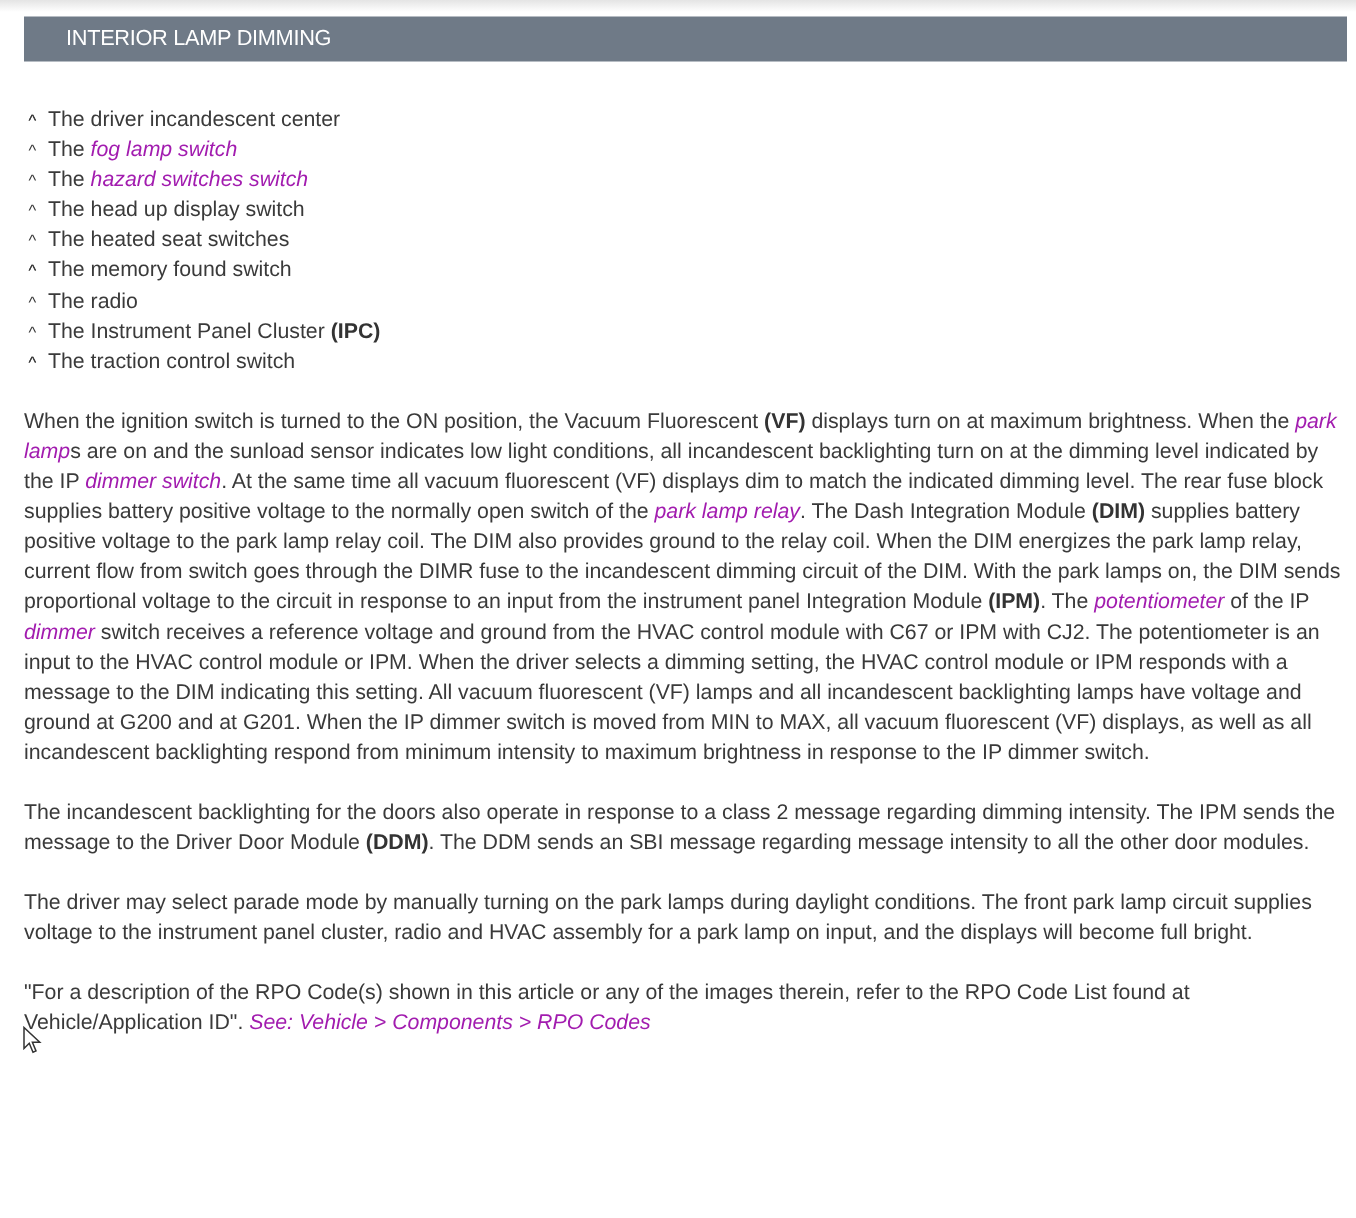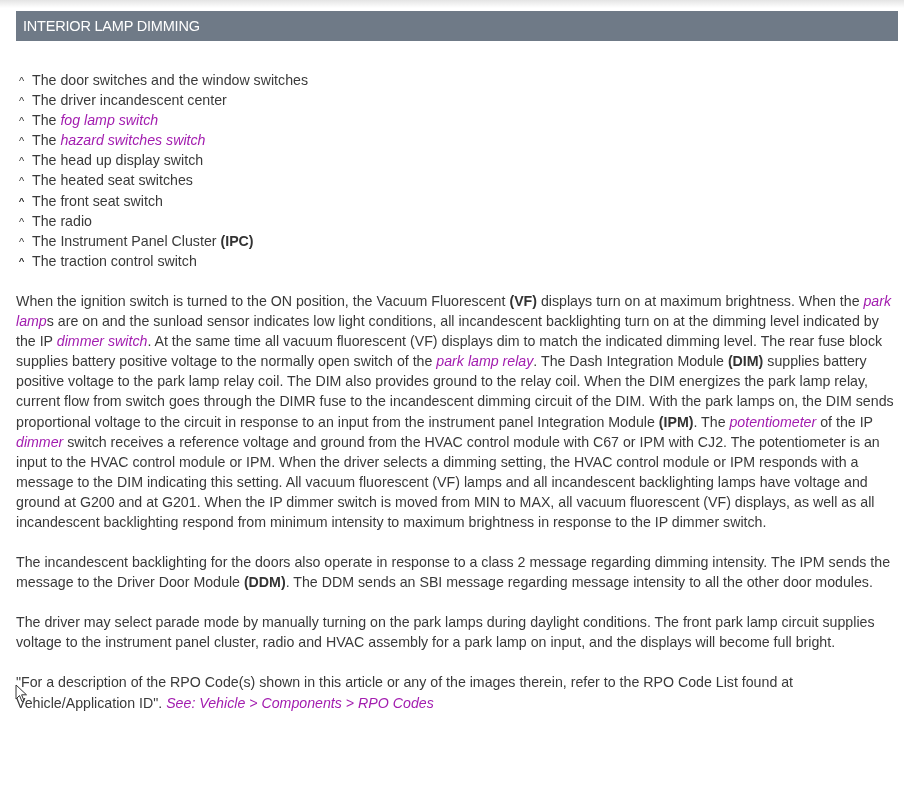--- a/index.html
+++ b/index.html
@@ -25,21 +25,21 @@
     position: absolute;
     left: 16px;
     top: 11px;
     width: 882px;
     height: 30px;
     background: #6f7a87;
     color: #ffffff;
     font-size: 14.5px;
     line-height: 30px;
     box-sizing: border-box;
-    padding-left: 7px;
+    padding-left: 28px;
     letter-spacing: -0.2px;
   }
   .content {
     position: absolute;
     left: 16px;
     top: 70px;
     width: 884px;
     font-size: 14.2px;
     line-height: 20.1px;
   }
@@ -85,28 +85,28 @@
 <div class="top-shadow"></div>
 
 <div class="section-header">
   <span>INTERIOR LAMP DIMMING</span>
 </div>
 
 <div class="content">
 
 
   <ul class="bullets">
-    <li><span class="caret">^</span><span>The door switches and the window switches</span></li>
+    <li><span class="caret">^</span></li>
     <li><span class="caret">^</span><span>The driver incandescent center</span></li>
     <li><span class="caret">^</span><span>The </span><a>fog lamp switch</a></li>
     <li><span class="caret">^</span><span>The </span><a>hazard switches switch</a></li>
     <li><span class="caret">^</span><span>The head up display switch</span></li>
     <li><span class="caret">^</span><span>The heated seat switches</span></li>
     <li><span class="caret">^</span></li>
-    <li><span class="caret">^</span><span>The front seat switch</span></li>
+    <li><span class="caret">^</span><span>The memory found switch</span></li>
     <li><span class="caret">^</span><span>The radio</span></li>
     <li><span class="caret">^</span><span>The Instrument Panel Cluster </span><b>(IPC)</b></li>
     <li><span class="caret">^</span></li>
     <li><span class="caret">^</span><span>The traction control switch</span></li>
   </ul>
 
   <div class="gap"></div>
 
   <p><span>When the ignition switch is turned to the ON position, the Vacuum Fluorescent </span><b>(VF)</b><span> displays turn on at maximum brightness. When the </span><a>park lamp</a><span>s are on and the sunload sensor indicates low light conditions, all incandescent backlighting turn on at the dimming level indicated by the IP </span><a>dimmer switch</a><span>. At the same time all vacuum fluorescent (VF) displays dim to match the indicated dimming level. The rear fuse block supplies battery positive voltage to the normally open switch of the </span><a>park lamp relay</a><span>. The Dash Integration Module </span><b>(DIM)</b><span> supplies battery positive voltage to the park lamp relay coil. The DIM also provides ground to the relay coil. When the DIM energizes the park lamp relay, current flow from switch goes through the DIMR fuse to the incandescent dimming circuit of the DIM. With the park lamps on, the DIM sends proportional voltage to the circuit in response to an input from the instrument panel Integration Module </span><b>(IPM)</b><span>. The </span><a>potentiometer</a><span> of the IP </span><a>dimmer</a><span> switch receives a reference voltage and ground from the HVAC control module with C67 or IPM with CJ2. The potentiometer is an input to the HVAC control module or IPM. When the driver selects a dimming setting, the HVAC control module or IPM responds with a message to the DIM indicating this setting. All vacuum fluorescent (VF) lamps and all incandescent backlighting lamps have voltage and ground at G200 and at G201. When the IP dimmer switch is moved from MIN to MAX, all vacuum fluorescent (VF) displays, as well as all incandescent backlighting respond from minimum intensity to maximum brightness in response to the IP dimmer switch.</span></p>
 

